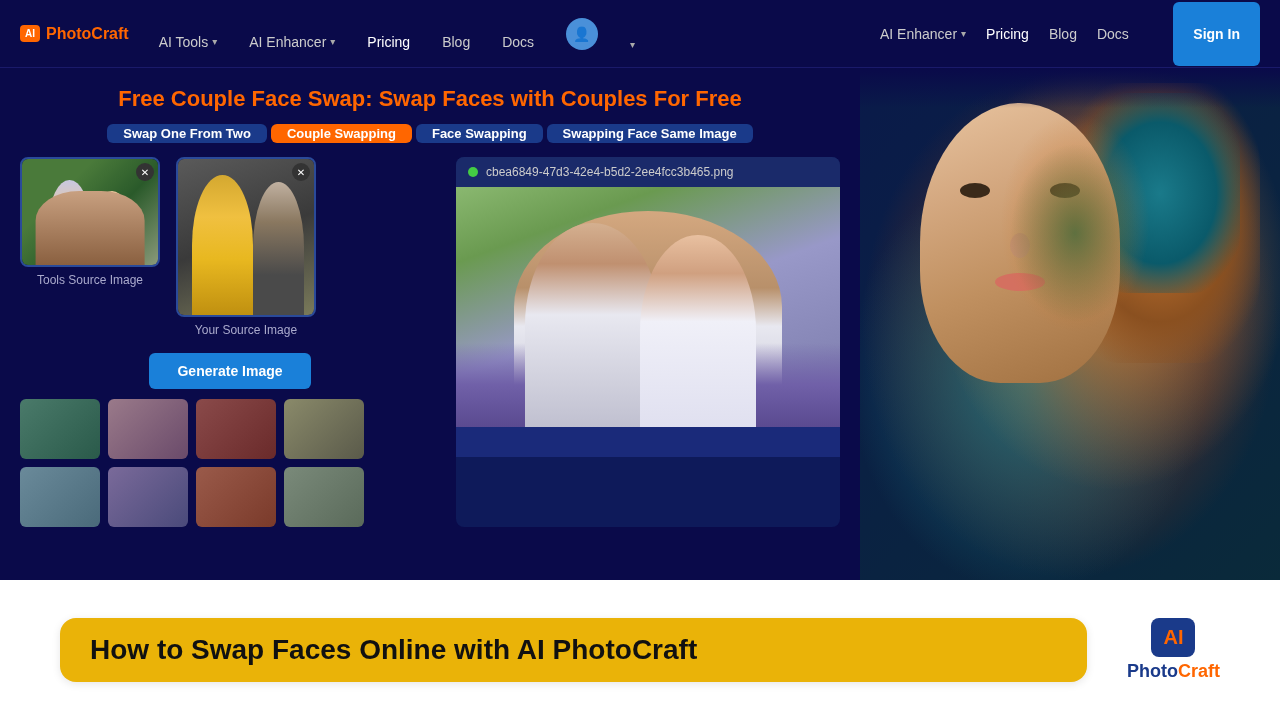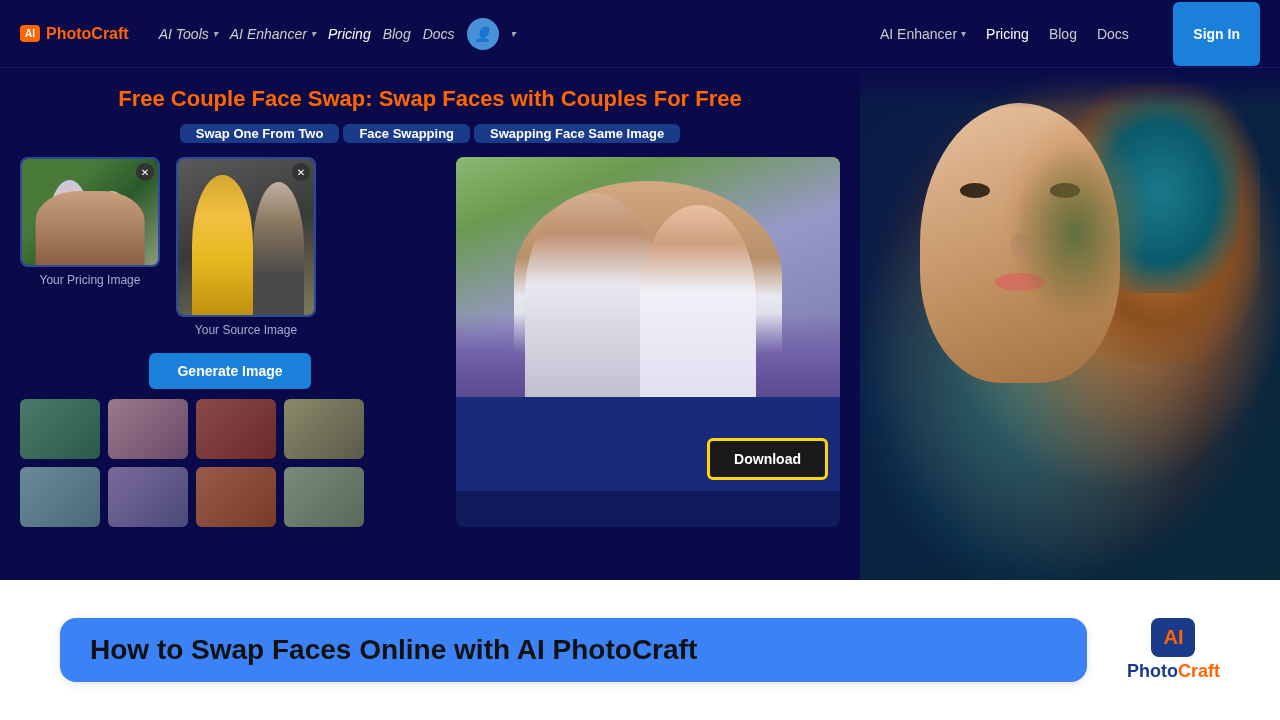--- a/index.html
+++ b/index.html
@@ -60,24 +60,23 @@
       font-size: 16px;
       font-weight: bold;
     }
 
     .logo-text span {
       color: #ff6600;
     }
 
     .nav-links {
       display: flex;
-      align-items: center;
-      gap: 12px;
+      align-items: flex-end;
+      gap: 32px;
       flex: 1;
-      font-style: italic;
     }
 
     .nav-link {
       color: #ccc;
       font-size: 14px;
       text-decoration: none;
       display: flex;
       align-items: center;
       gap: 4px;
     }
@@ -475,39 +474,40 @@
         </a>
         <div class="nav-avatar">👤</div>
         <span class="chevron">▾</span>
       </div>
     </nav>
 
     <h1 class="page-title">Free Couple Face Swap: Swap Faces with Couples For Free</h1>
 
     <div class="tabs">
       <button class="tab tab-default">Swap One From Two</button>
+      <button class="tab tab-active">Couple Swapping</button>
       <button class="tab tab-default">Face Swapping</button>
       <button class="tab tab-default">Swapping Face Same Image</button>
     </div>
 
     <div class="content-area">
 
       <div class="upload-section">
         <div class="upload-row">
 
           <div style="display:flex;flex-direction:column;align-items:center;gap:6px">
             <div class="upload-box upload-box-1">
               <div class="upload-close">✕</div>
               <div class="img-couple-1">
 
                 <div style="position:absolute;bottom:0;left:20%;width:30%;height:80%;background:linear-gradient(180deg,#c8c8e0 0%,#e0c8b0 30%,#4a6a9a 70%);border-radius:50% 50% 0 0;"></div>
                 <div style="position:absolute;bottom:0;left:52%;width:28%;height:70%;background:linear-gradient(180deg,#f0c8a0 0%,#e0a870 30%,#9a7a3a 70%);border-radius:50% 50% 0 0;"></div>
               </div>
             </div>
-            <span class="label-text">Your Pricing Image</span>
+            <span class="label-text">Tools Source Image</span>
           </div>
 
           <div style="display:flex;flex-direction:column;align-items:center;gap:6px">
             <div class="upload-box upload-box-2">
               <div class="upload-close">✕</div>
               <div class="img-couple-2" style="width:100%;height:100%;background:linear-gradient(160deg,#5a5a5a 0%,#3a3a3a 50%,#7a7a5a 100%);position:relative;overflow:hidden;">
 
                 <div style="position:absolute;bottom:0;left:10%;width:45%;height:90%;background:linear-gradient(180deg,#d4a830 0%,#f0c040 30%,#e8b820 60%,#c09010 100%);border-radius:50% 50% 0 0;"></div>
                 <div style="position:absolute;bottom:0;left:55%;width:38%;height:85%;background:linear-gradient(180deg,#c0b0a0 0%,#8a7860 30%,#4a4a4a 70%);border-radius:50% 50% 0 0;"></div>
               </div>
@@ -524,34 +524,35 @@
           <div class="thumb thumb-3"></div>
           <div class="thumb thumb-4"></div>
           <div class="thumb thumb-5"></div>
           <div class="thumb thumb-6"></div>
           <div class="thumb thumb-7"></div>
           <div class="thumb thumb-8"></div>
         </div>
       </div>
 
       <div class="result-panel">
+        <div class="result-header">
+          <div class="result-dot"></div>
+          <span class="result-filename">cbea6849-47d3-42e4-b5d2-2ee4fcc3b465.png</span>
+        </div>
         <div class="result-image">
 
           <div style="position:absolute;top:0;left:0;right:0;bottom:0;background:linear-gradient(160deg,#8ab870 0%,#6a9a50 20%,#9898c8 50%,#7878a8 100%);"></div>
 
           <div style="position:absolute;bottom:0;left:18%;width:35%;height:85%;background:linear-gradient(180deg,#d4b090 0%,#c09070 20%,#e8e8f0 45%,#c0c0d0 100%);border-radius:50% 50% 0 0;z-index:2;"></div>
 
           <div style="position:absolute;bottom:0;left:48%;width:30%;height:80%;background:linear-gradient(180deg,#e8c0a0 0%,#d0a080 20%,#f0f0f8 45%,#e0e0f0 100%);border-radius:50% 50% 0 0;z-index:3;"></div>
 
           <div style="position:absolute;bottom:0;left:0;right:0;height:35%;background:linear-gradient(180deg,transparent 0%,#7060a8 50%,#5a4a90 100%);z-index:1;"></div>
         </div>
         <div style="background:#1a2a7a;height:30px;"></div>
-        <div class="result-footer">
-          <button class="download-btn">Download</button>
-        </div>
       </div>
     </div>
   </div>
 
   <div class="right-panel">
     <nav class="right-navbar">
       <a class="nav-link">
         <span>AI Enhancer</span>
         <span class="chevron">▾</span>
       </a>
@@ -590,21 +591,21 @@
         <div style="position:absolute;top:30px;left:120px;width:150px;height:220px;background:radial-gradient(ellipse,rgba(200,120,50,0.7) 0%,rgba(200,120,50,0) 70%);border-radius:50%;"></div>
         <div style="position:absolute;top:60px;left:130px;width:130px;height:180px;background:radial-gradient(ellipse,rgba(26,100,60,0.6) 0%,transparent 70%);"></div>
       </div>
 
       <div style="position:absolute;top:0;left:0;right:0;height:40px;background:linear-gradient(180deg,#0a0a4a 0%,transparent 100%);z-index:10;"></div>
     </div>
   </div>
 </div>
 
 <div class="bottom-bar">
-  <div style="background:#3b82f6;border-radius:16px;padding:16px 30px;flex:1;margin-right:40px;box-shadow:0 2px 8px rgba(0,0,0,0.1);">
+  <div style="background:#eab308;border-radius:16px;padding:16px 30px;flex:1;margin-right:40px;box-shadow:0 2px 8px rgba(0,0,0,0.1);">
     <span class="bottom-title">How to Swap Faces Online with AI PhotoCraft</span>
   </div>
   <div class="bottom-logo">
     <div class="bottom-logo-box">
       <span style="color:#ff6600;font-weight:900;font-size:20px;">AI</span>
     </div>
     <div class="bottom-logo-text">
       <span>Photo</span><span style="color:#ff6600">Craft</span>
     </div>
   </div>

